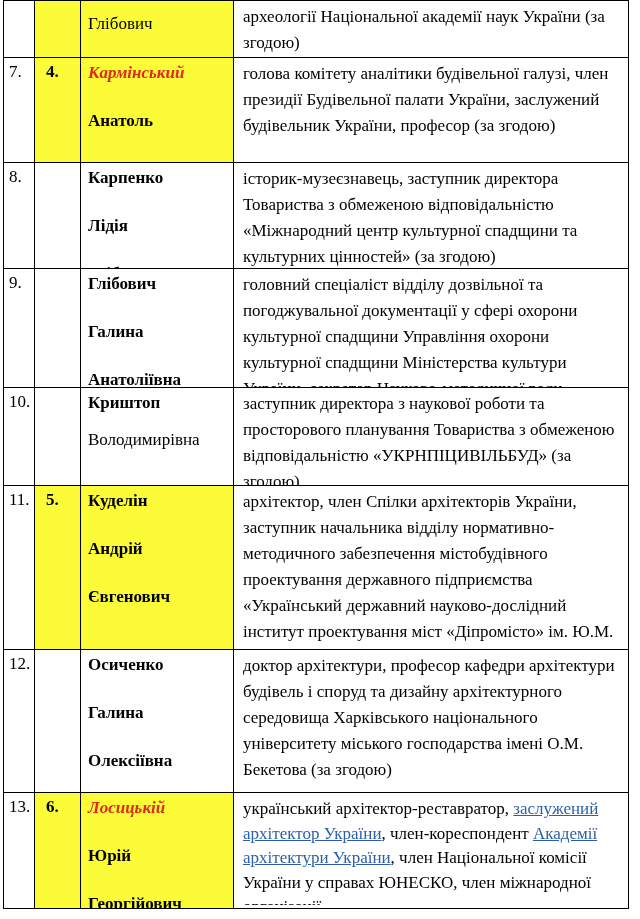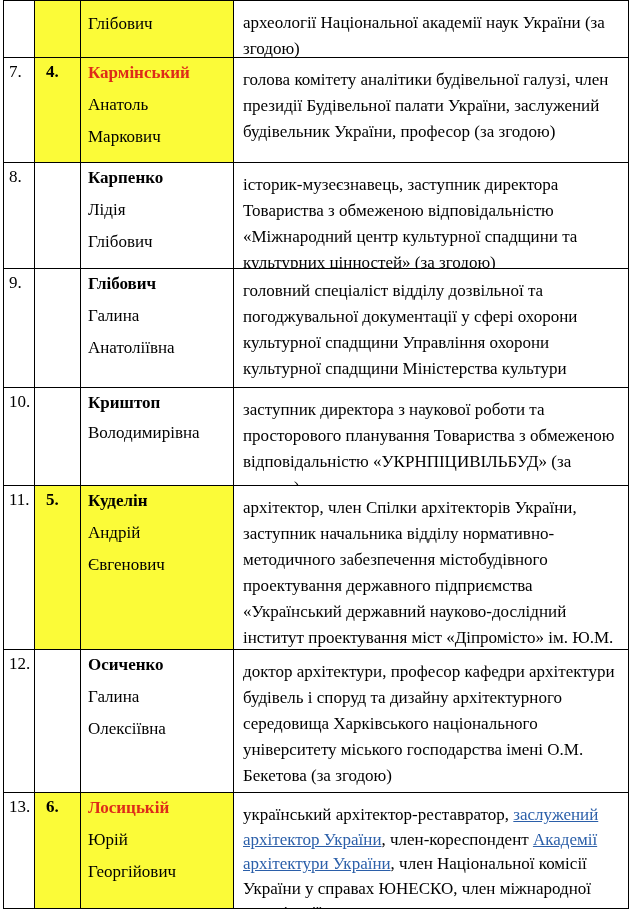--- a/index.html
+++ b/index.html
@@ -32,26 +32,26 @@
     background:#fff;
   }
   .cell:nth-child(-n+4){border-top:none;}
   .cell:nth-child(4n+1){border-left:none;}
   .yellow{background:var(--highlight);}
   .numcell{font-size:17px;line-height:20px;padding:4px 2px 0 5px;}
   .subcell{font-size:17px;line-height:20px;font-weight:bold;padding:4px 2px 0 11px;}
   .namecell{font-size:17px;line-height:20px;padding:5px 6px 0 7px;}
   .nameline{line-height:20px;}
   .surname{font-weight:bold;}
-  .surname.red{color:var(--red-name);}
-  .gap{margin-top:12px;}
-  .tight{margin-top:10px;}
+  .surname.red{color:var(--red-name);font-style:italic;}
+  .gap{margin-top:28px;font-weight:bold;}
+  .tight{margin-top:17px;}
   .partial-top{padding-top:8px;}
   .desccell{font-size:17px;padding:3px 8px 0 9px;}
-  .desc{line-height:26px;margin-top:6px;}
+  .desc{line-height:26px;}
   .desc-r13{line-height:24.5px;padding-top:1px;height:109px;overflow:hidden;}
   .link{
     color:var(--link);
     text-decoration:underline;
     cursor:pointer;
   }
 </style>
 </head>
 <body>
 

